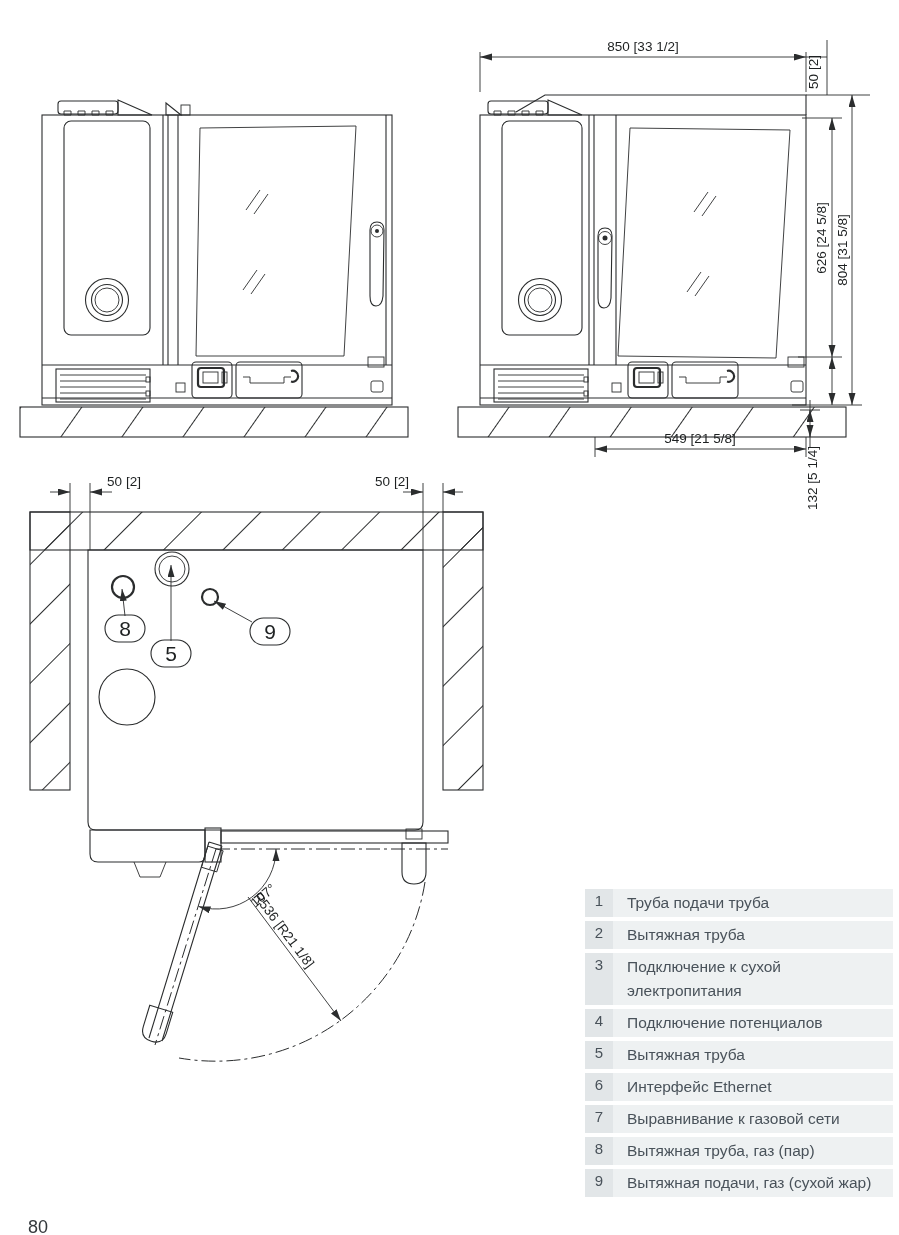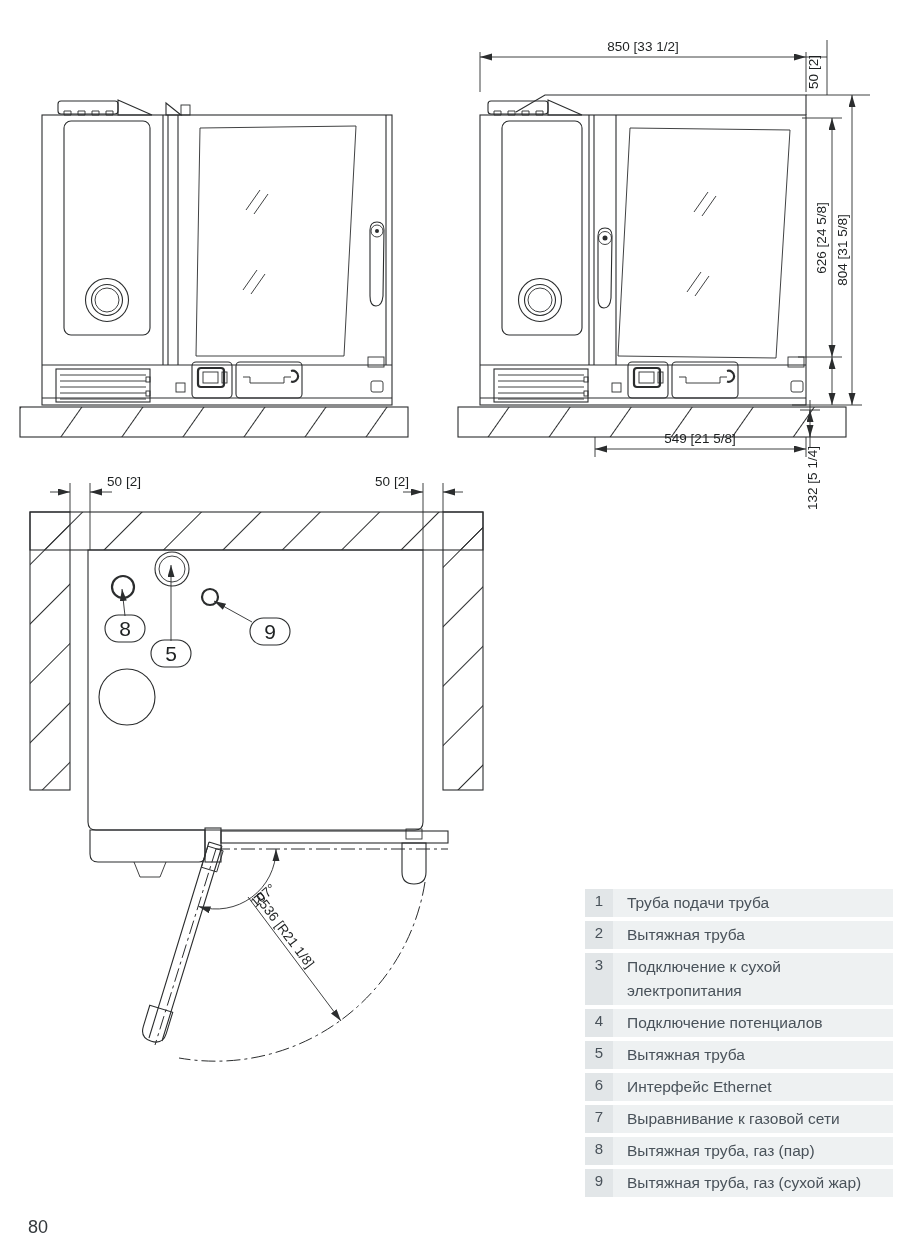--- a/index.html
+++ b/index.html
@@ -249,17 +249,17 @@
   <div class="lrow">
       <div class="lnum">7</div>
       <div class="llabel">Выравнивание к газовой сети</div>
     </div>
   <div class="lrow">
       <div class="lnum">8</div>
       <div class="llabel">Вытяжная труба, газ (пар)</div>
     </div>
   <div class="lrow">
       <div class="lnum">9</div>
-      <div class="llabel">Вытяжная труба, газ (сухой жар)</div>
+      <div class="llabel">Вытяжная подачи, газ (сухой жар)</div>
     </div>
 </div>
 
 <div class="pagenum">80</div>
 
 </body></html>

